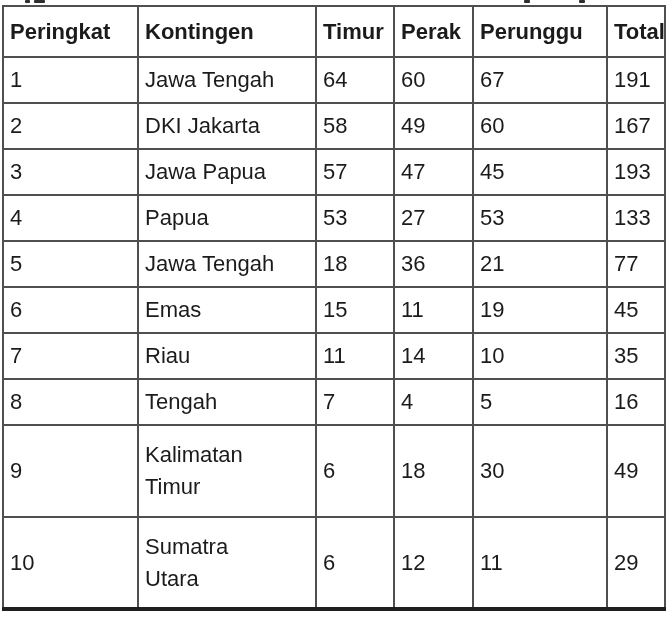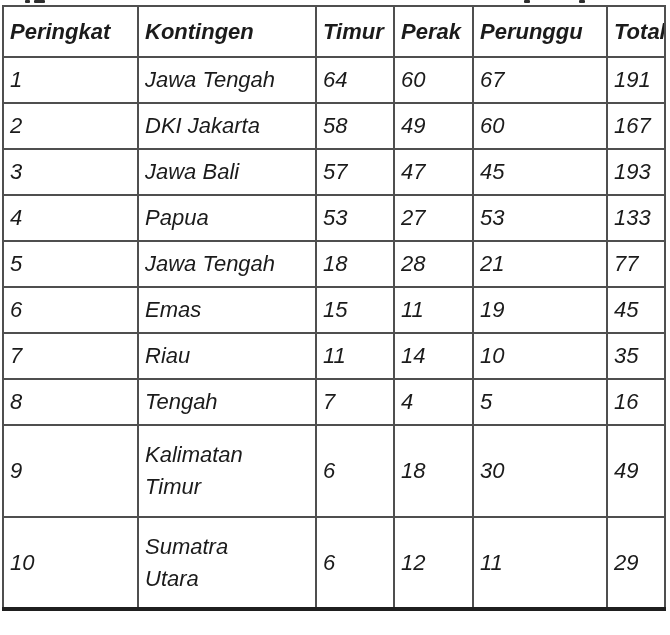--- a/index.html
+++ b/index.html
@@ -25,21 +25,20 @@
   }
   .speck.s1 { left: 25px; width: 5px; }
   .speck.s2 { left: 34px; width: 11px; }
   .speck.s3 { left: 524px; width: 6px; }
   .speck.s4 { left: 579px; width: 6px; }
 
   .table-wrap {
     position: absolute;
     left: 2px;
     top: 5px;
-    font-style: italic;
   }
   table.medal-table {
     border-collapse: collapse;
     table-layout: fixed;
     width: 662px;
     border: 2px solid #4f4f4f;
     border-bottom: 4px solid #1f1f1f;
     background: #ffffff;
   }
   .medal-table th,
@@ -110,39 +109,39 @@
         <tr>
           <td>2</td>
           <td>DKI Jakarta</td>
           <td>58</td>
           <td>49</td>
           <td>60</td>
           <td>167</td>
         </tr>
         <tr>
           <td>3</td>
-          <td>Jawa Bali</td>
+          <td>Jawa Papua</td>
           <td>57</td>
           <td>47</td>
           <td>45</td>
           <td>193</td>
         </tr>
         <tr>
           <td>4</td>
           <td>Papua</td>
           <td>53</td>
           <td>27</td>
           <td>53</td>
           <td>133</td>
         </tr>
         <tr>
           <td>5</td>
           <td>Jawa Tengah</td>
           <td>18</td>
-          <td>28</td>
+          <td>36</td>
           <td>21</td>
           <td>77</td>
         </tr>
         <tr>
           <td>6</td>
           <td>Emas</td>
           <td>15</td>
           <td>11</td>
           <td>19</td>
           <td>45</td>

